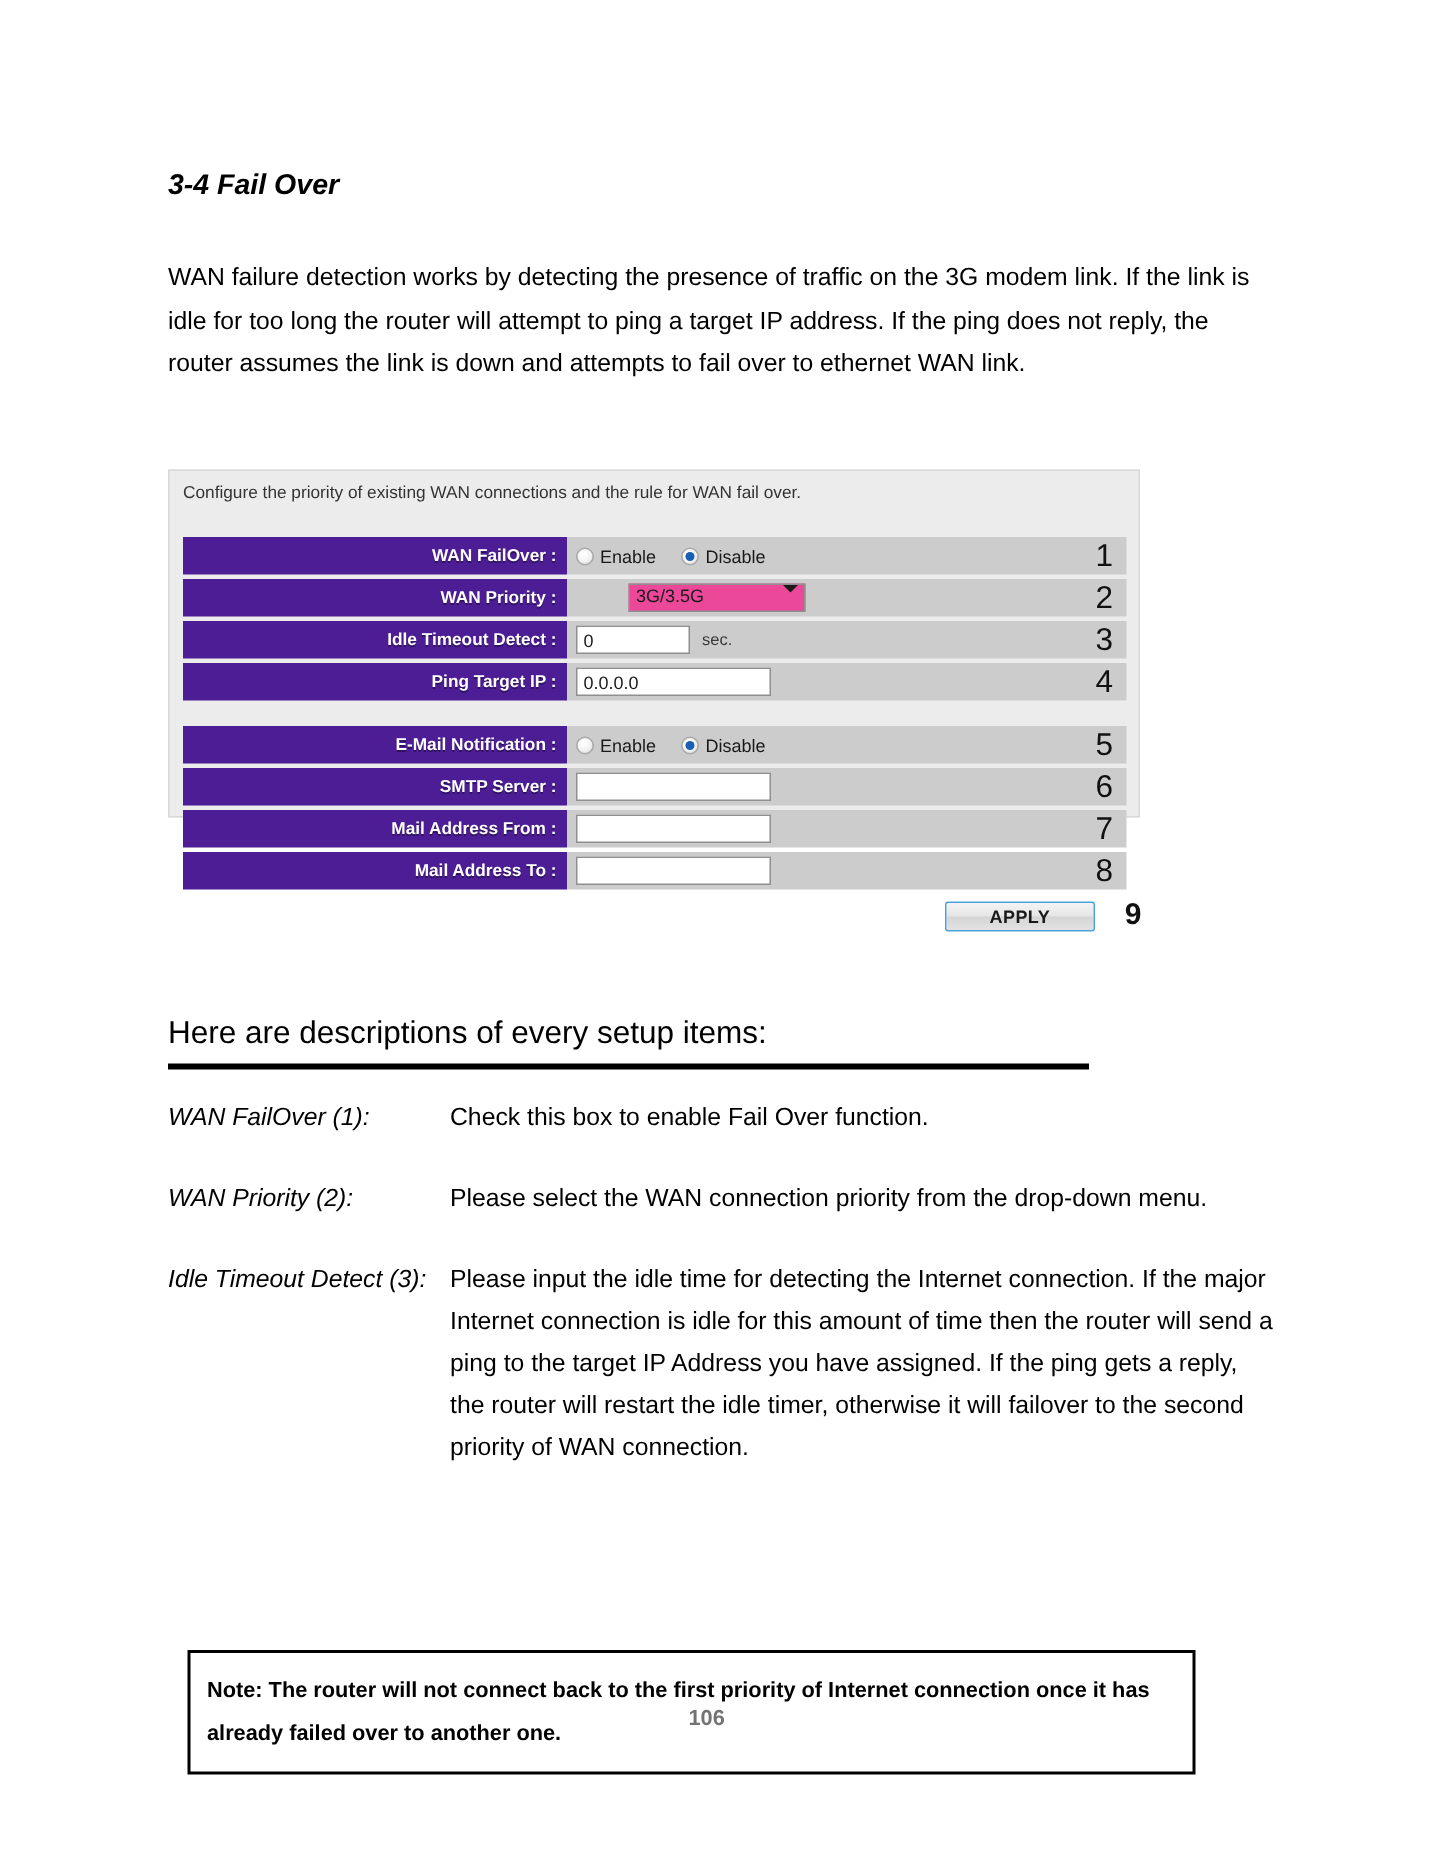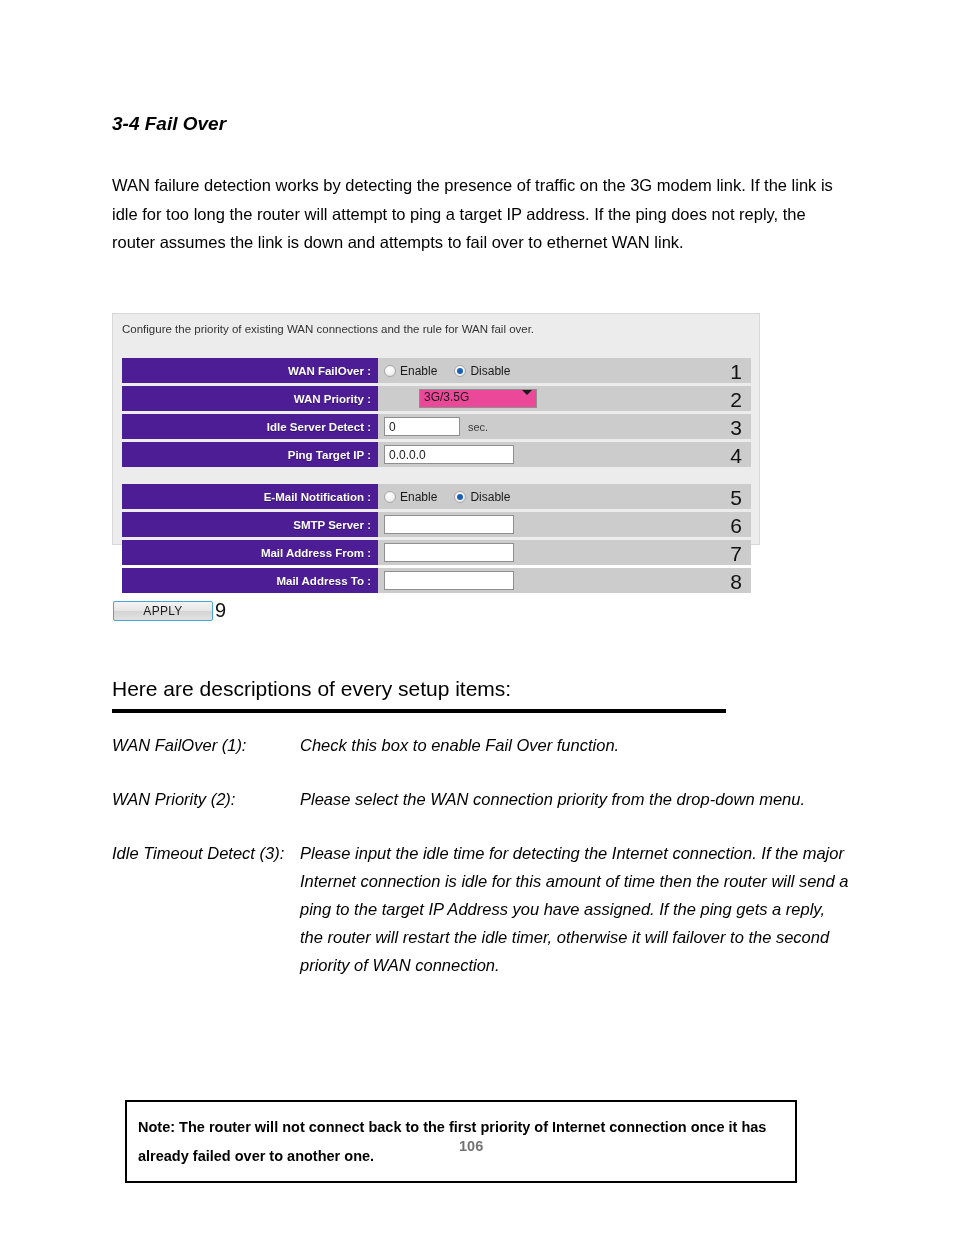--- a/index.html
+++ b/index.html
@@ -175,22 +175,23 @@
     margin-left: 8px;
   }
 
   .apply-wrap {
     position: absolute;
     left: 0;
     top: 285px;
     width: 648px;
     display: flex;
     align-items: center;
-    justify-content: flex-start;
-    gap: 2px;
+    justify-content: flex-end;
+    gap: 20px;
+    font-weight: bold;
   }
   .apply-btn {
     width: 100px;
     height: 20px;
     border: 1px solid #4aa3d8;
     border-radius: 2px;
     background: linear-gradient(to bottom, #f4f4f4 0%, #e6e6e6 48%, #d5d5d5 52%, #e2e2e2 100%);
     font-size: 12px;
     color: #1a1a1a;
     display: flex;
@@ -230,21 +231,20 @@
   }
   .dterm {
     flex: 0 0 188px;
     font-size: 16.5px;
     font-style: italic;
     line-height: 28px;
   }
   .ddef {
     flex: 1 1 auto;
     font-size: 16.5px;
-    font-style: italic;
     line-height: 28px;
   }
 
   
   .notebox {
     position: absolute;
     left: 125px;
     top: 1100px;
     width: 672px;
     min-height: 70px;
@@ -302,21 +302,21 @@
         <div class="fvalue">
           <div class="dropdown">
             <span>3G/3.5G</span>
             <span class="dd-caret"></span>
           </div>
           <span class="fnum">2</span>
         </div>
       </div>
 
       <div class="frow">
-        <div class="flabel">Idle Server Detect :</div>
+        <div class="flabel">Idle Timeout Detect :</div>
         <div class="fvalue">
           <div class="tinput w-short">0</div>
           <span class="unit">sec.</span>
           <span class="fnum">3</span>
         </div>
       </div>
 
       <div class="frow">
         <div class="flabel">Ping Target IP :</div>
         <div class="fvalue">

